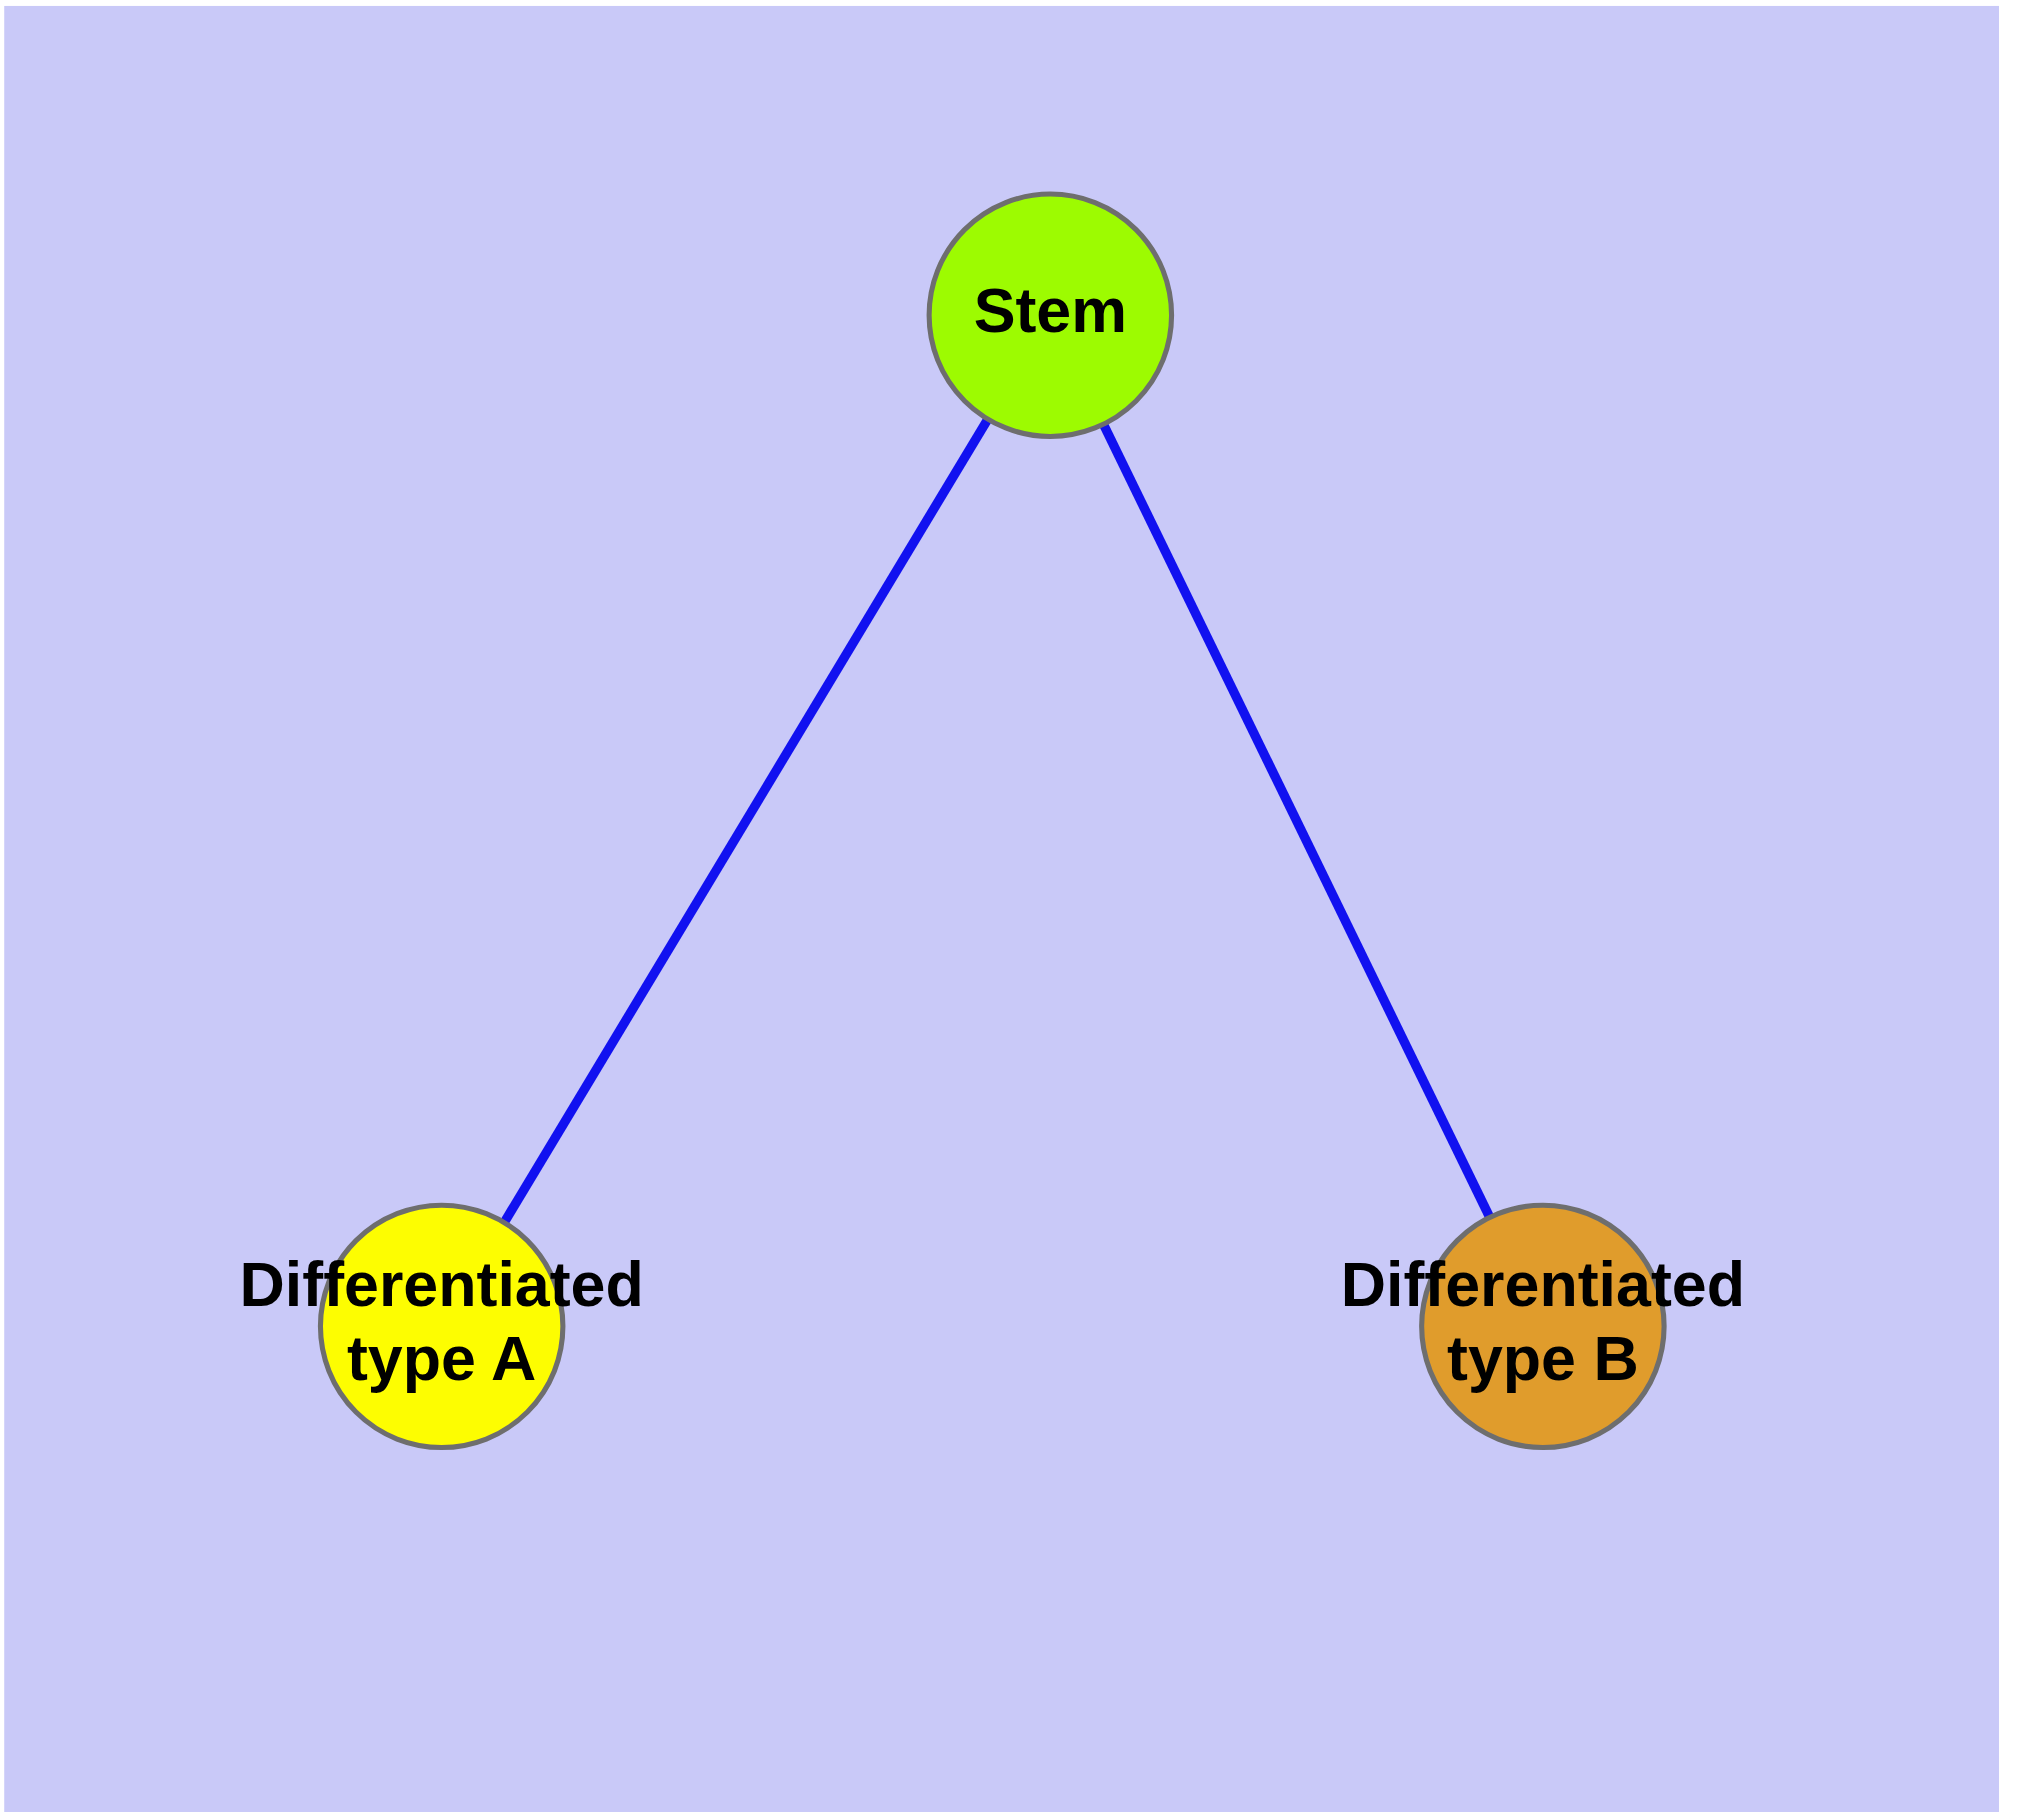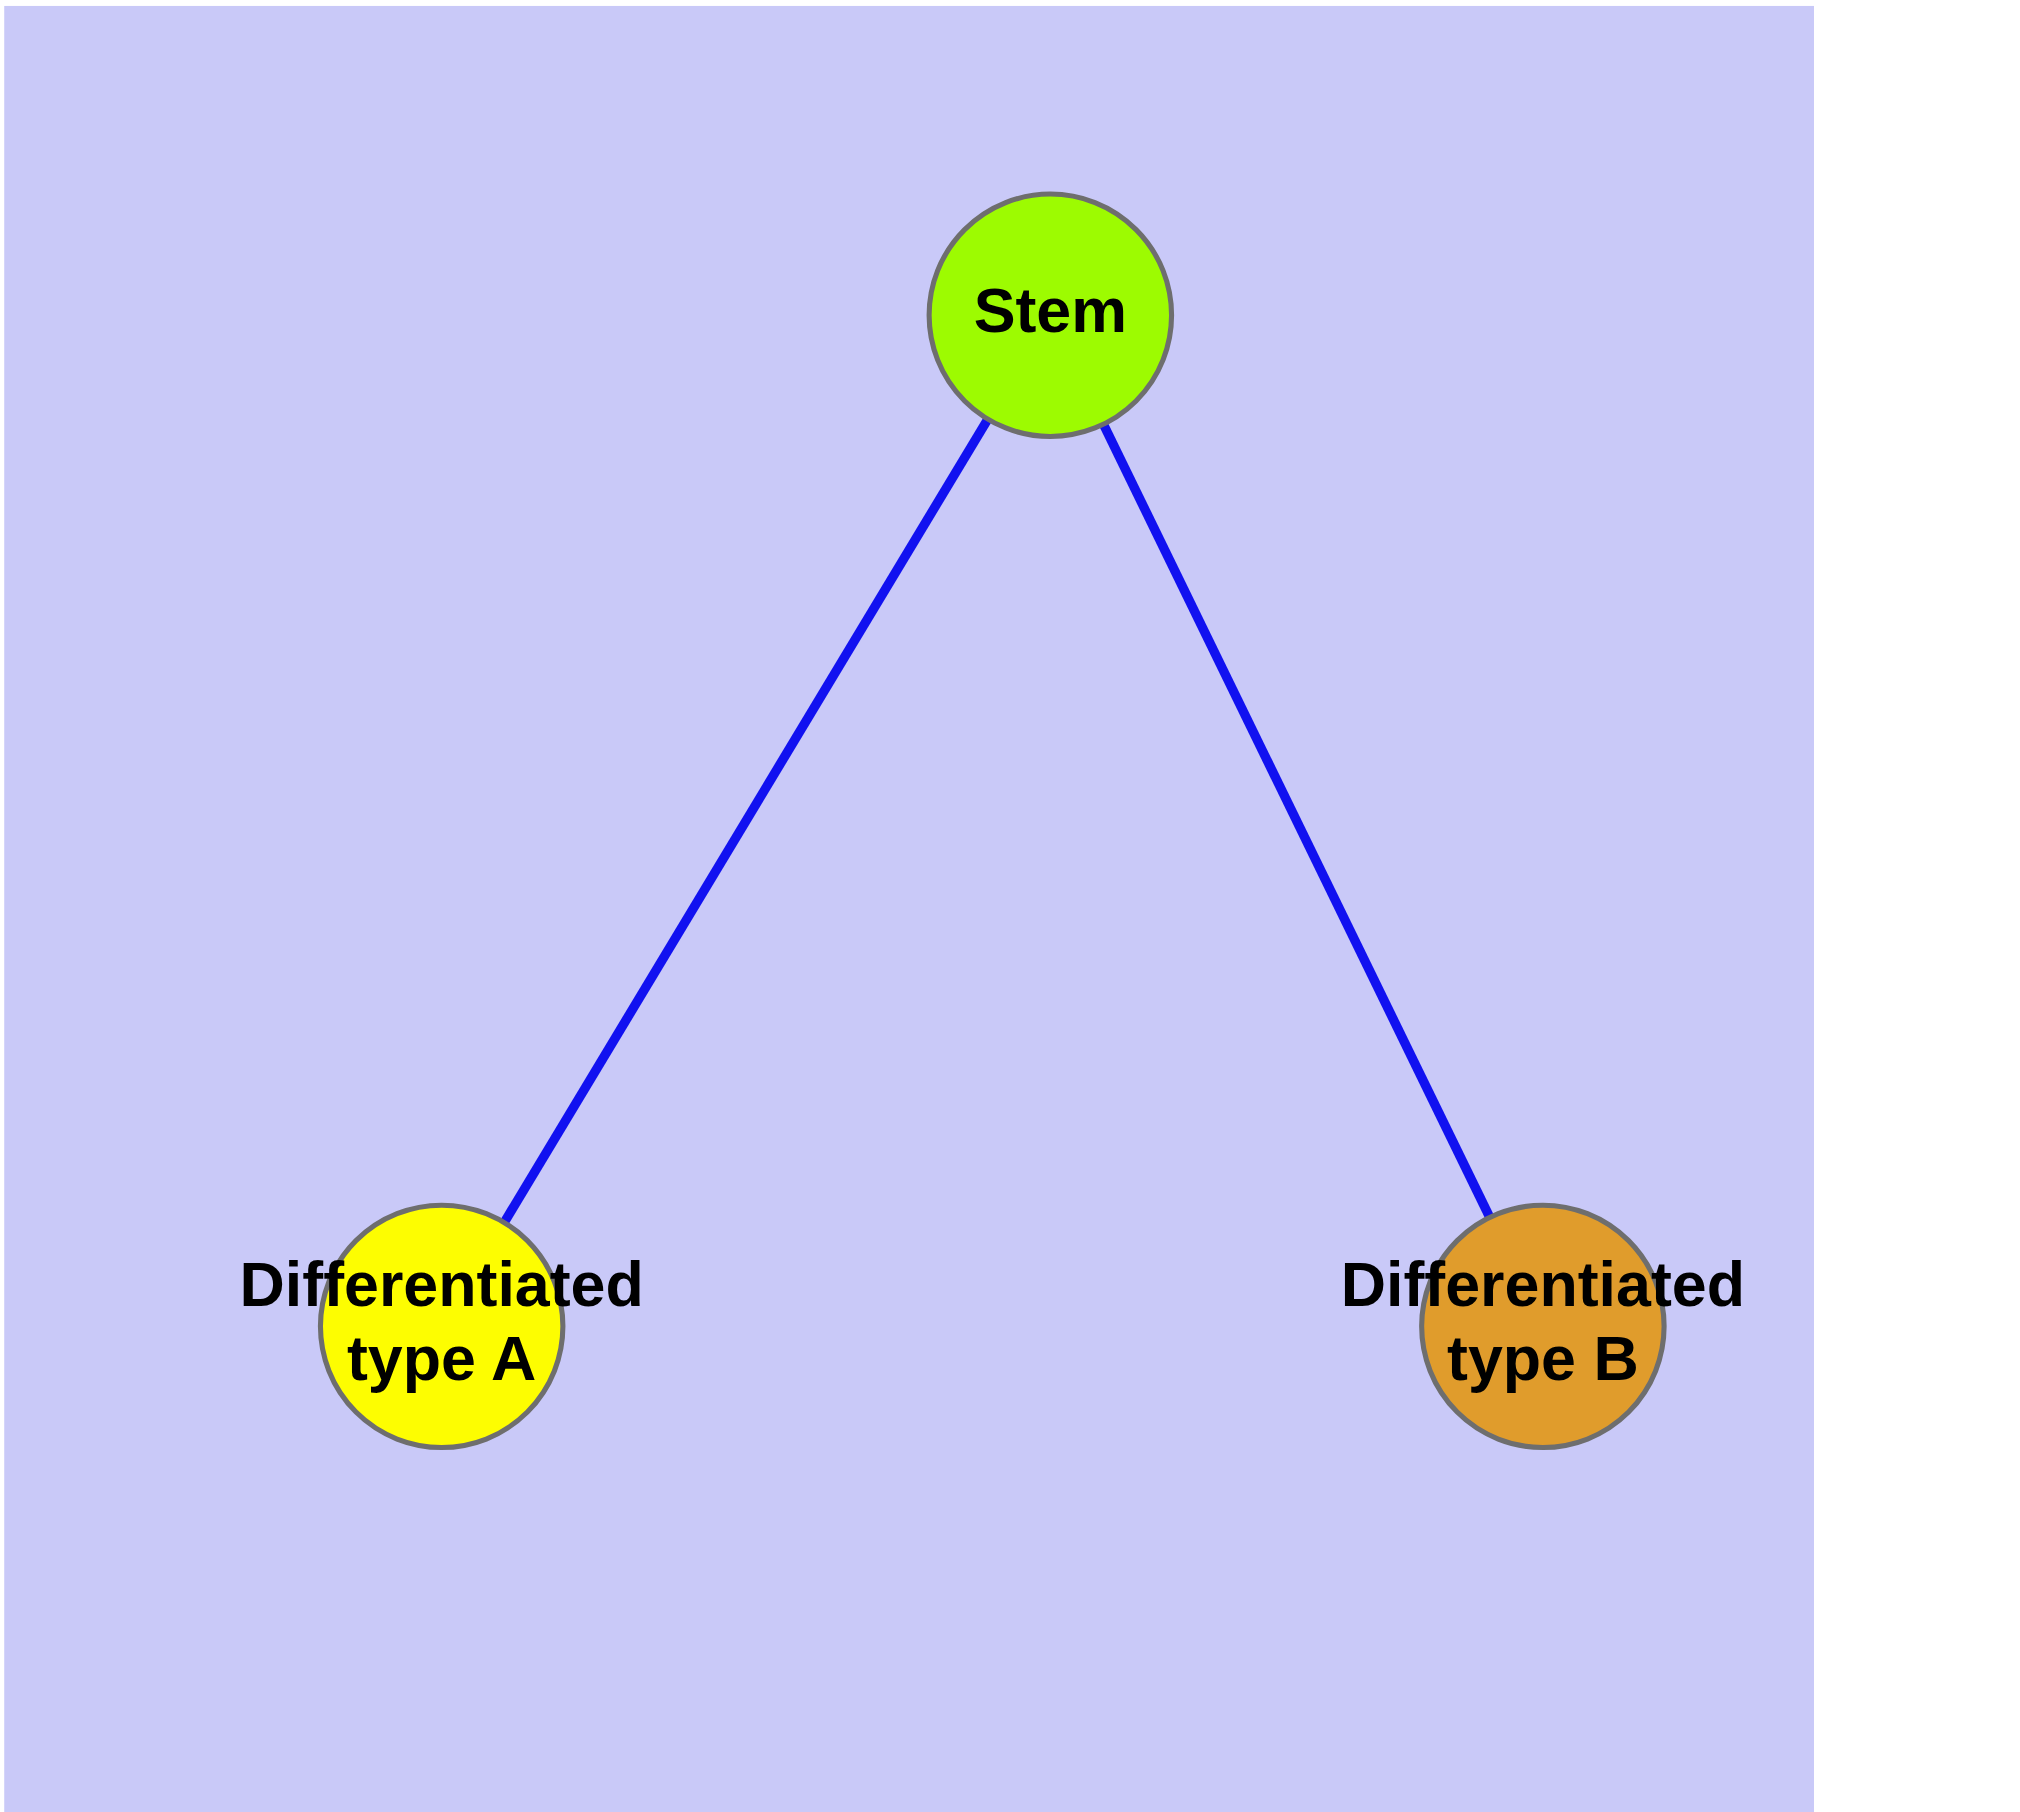--- a/index.html
+++ b/index.html
@@ -2,21 +2,21 @@
 <html style="font-size:13.6px"><head>
 <meta charset="utf-8">
 <style>
   html, body {
     margin: 0;
     padding: 0;
     background: #ffffff;
   }
   #canvas-wrap {
     position: relative;
-    width: 1814px;
+    width: 1999px;
     height: 1812px;
     background: #ffffff;
     overflow: hidden;
     font-family: "Liberation Sans", sans-serif;
   }
   #graph-svg {
     position: absolute;
     top: 0;
     left: 0;
     width: 2021px;

